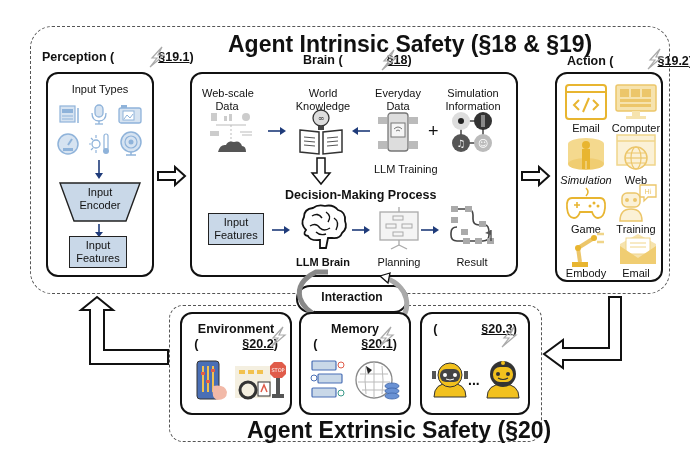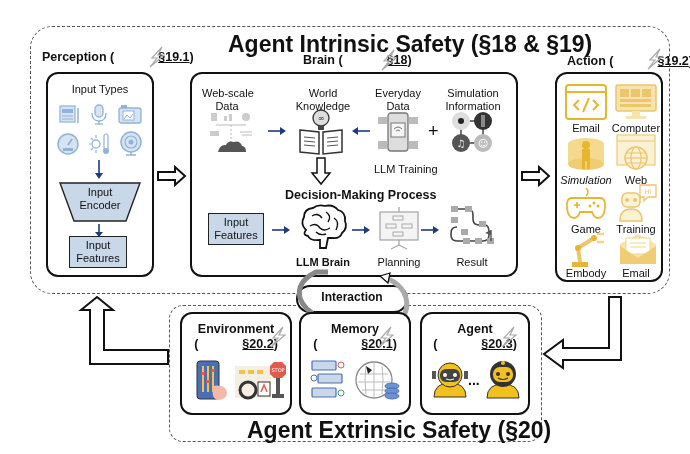--- a/index.html
+++ b/index.html
@@ -413,21 +413,20 @@
   <path d="M12 6 L18 10 L14 14 Z" fill="#222"></path>
   <g fill="#6a92d4" stroke="#3d64a8" stroke-width="0.8">
     <ellipse cx="38" cy="26" rx="7" ry="3"></ellipse>
       <ellipse cx="38" cy="31" rx="7" ry="3"></ellipse>
       <ellipse cx="38" cy="36" rx="7" ry="3"></ellipse>
   </g>
 </svg>
 
 <div class="abs solid-box" style="left:420px; top:312px; width:110px; height:103px;"></div>
 <div class="abs sec-title" style="left:420px; top:322px; width:110px; text-align:center; line-height:1.2;">
-  <div>Agent</div>
   <div>(<span class="u">§20.3</span>)</div>
 </div>
 <svg class="abs bolt" style="left:498px; top:326px;" viewBox="0 0 22 22">
   <path d="M16 1 L6 12 L11 12 L4 21 L18 9 L12 9 Z" fill="none" stroke="#aaa" stroke-width="1.2"></path>
 </svg>
 <svg class="abs" style="left:432px; top:361px;" width="36" height="38" viewBox="0 0 36 38">
   <path d="M2 36 Q2 22 18 22 Q34 22 34 36 Z" fill="#f2c11e" stroke="#333" stroke-width="1"></path>
   <circle cx="18" cy="14" r="12" fill="#f2c11e" stroke="#333" stroke-width="1"></circle>
   <rect x="8" y="8" width="20" height="13" rx="6" fill="#444"></rect>
   <circle cx="13" cy="14" r="2" fill="#fff"></circle>

